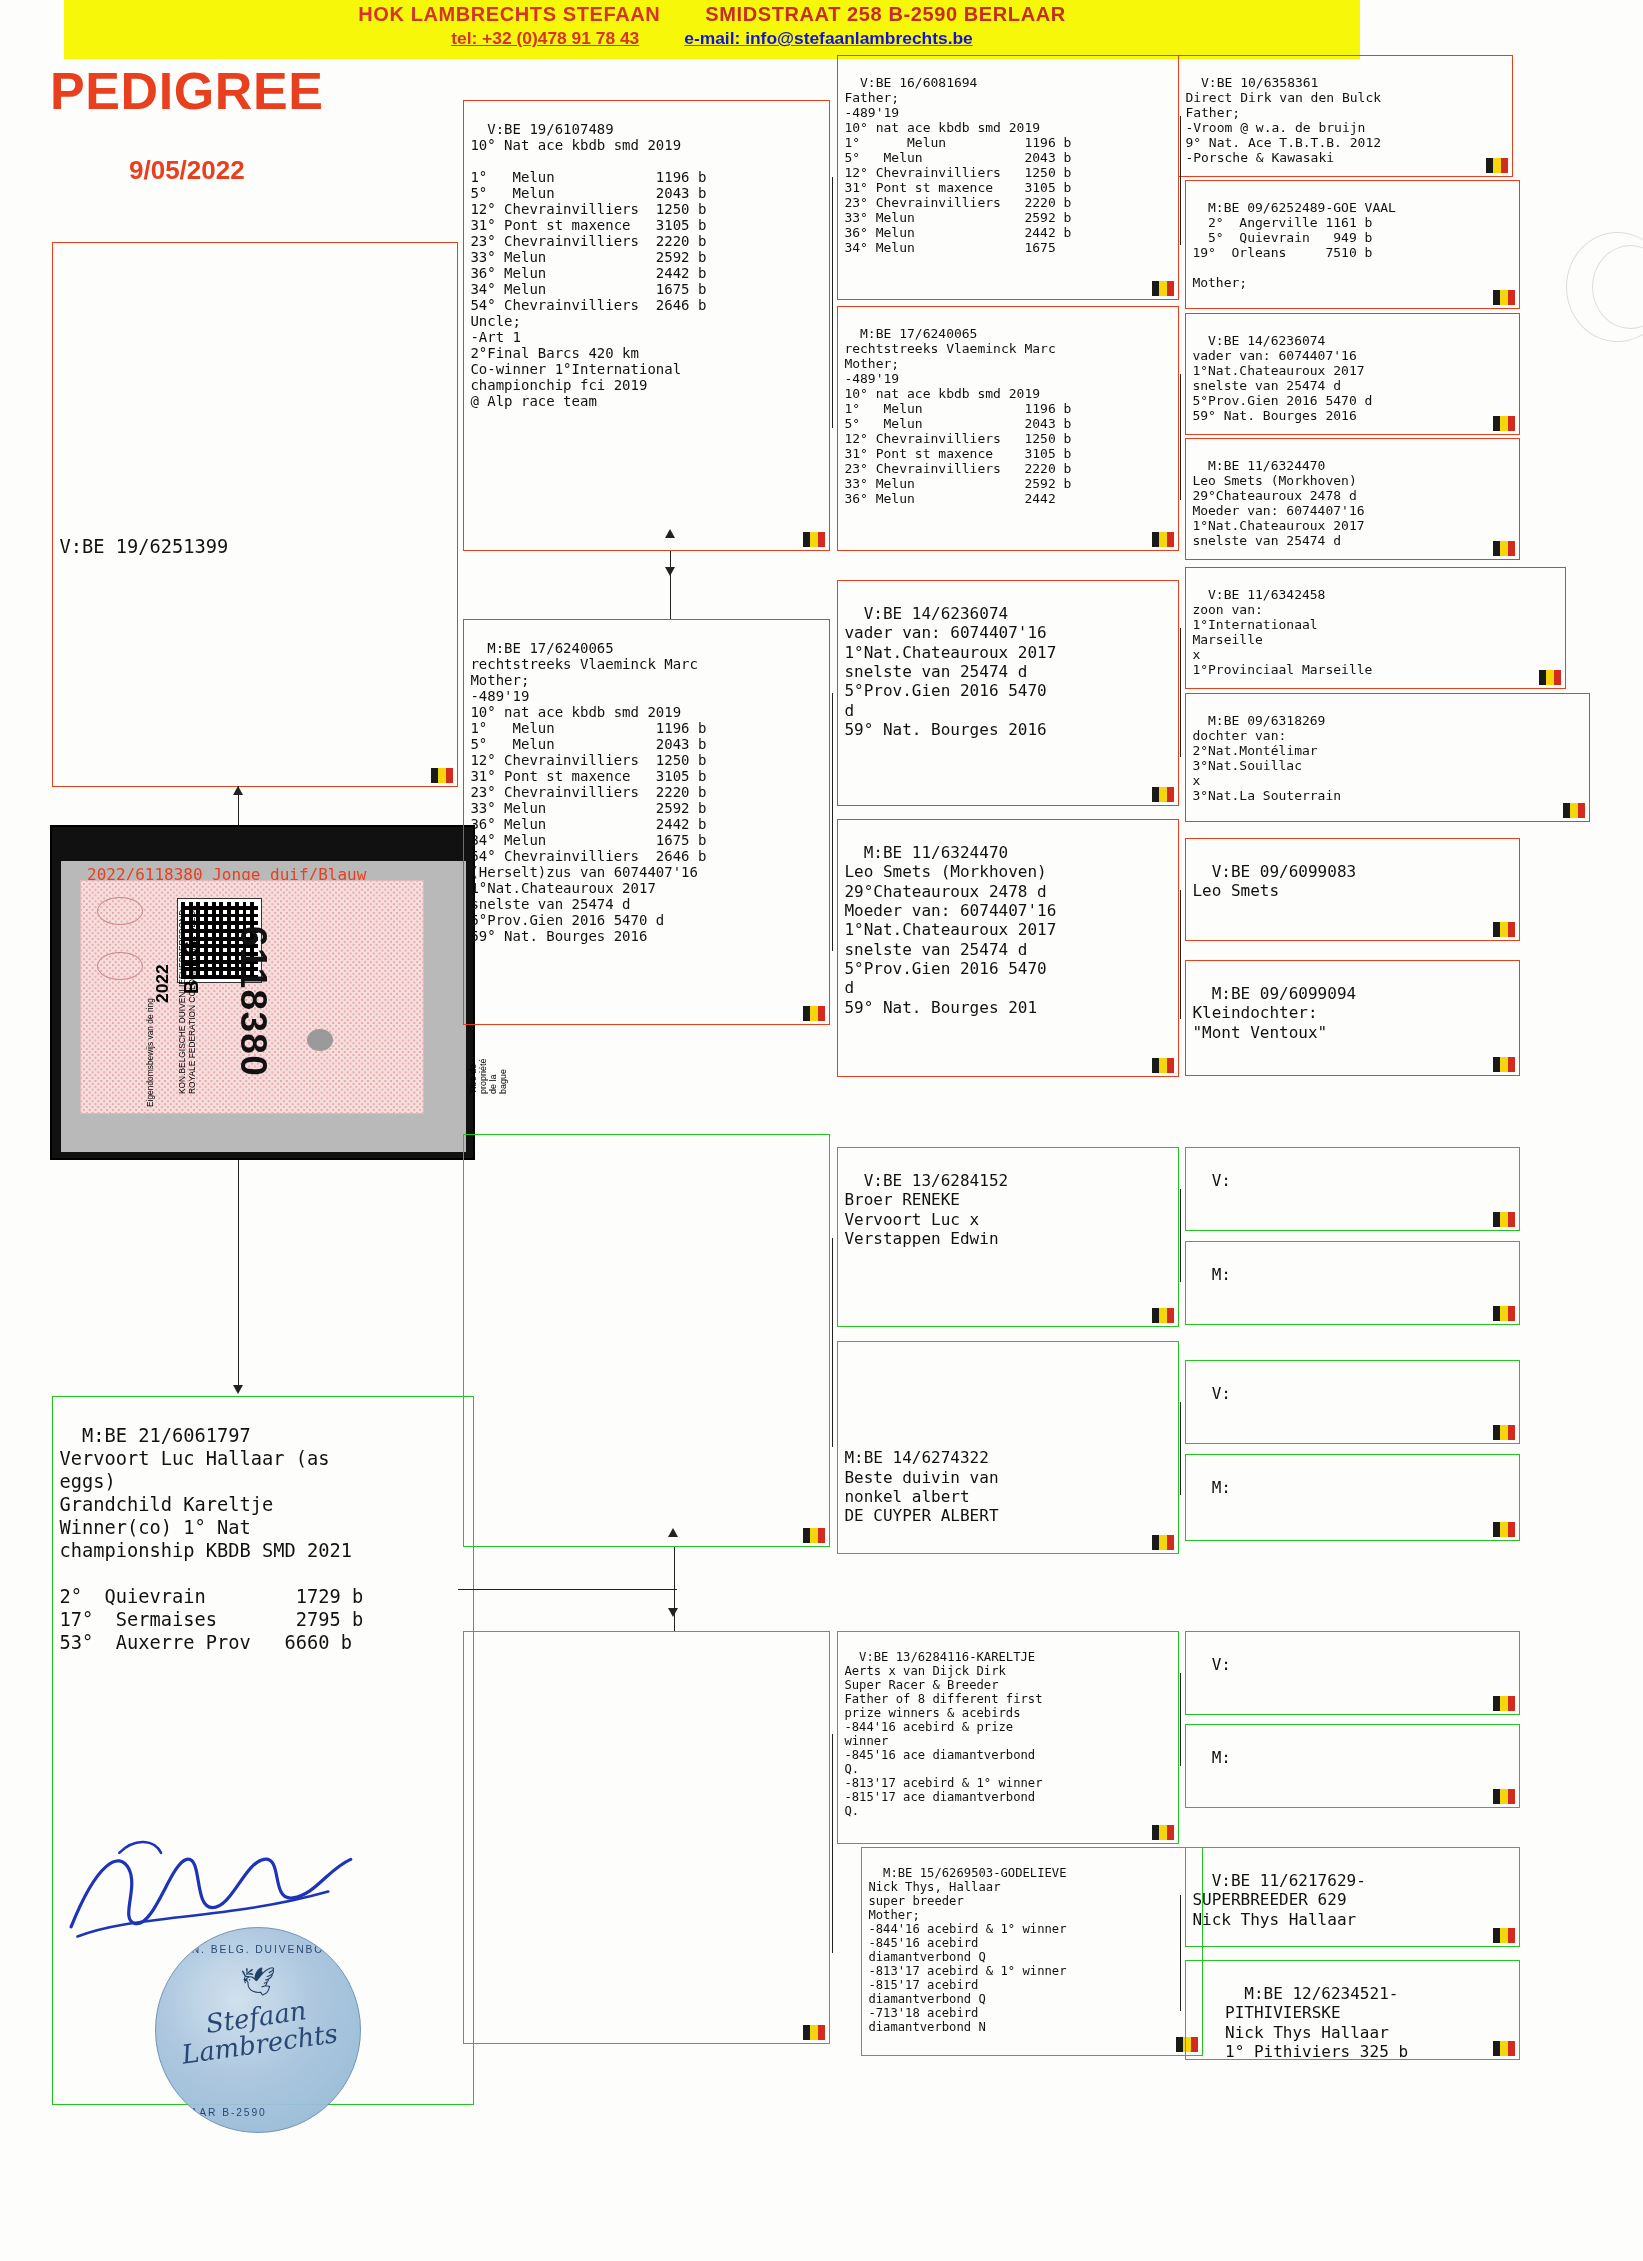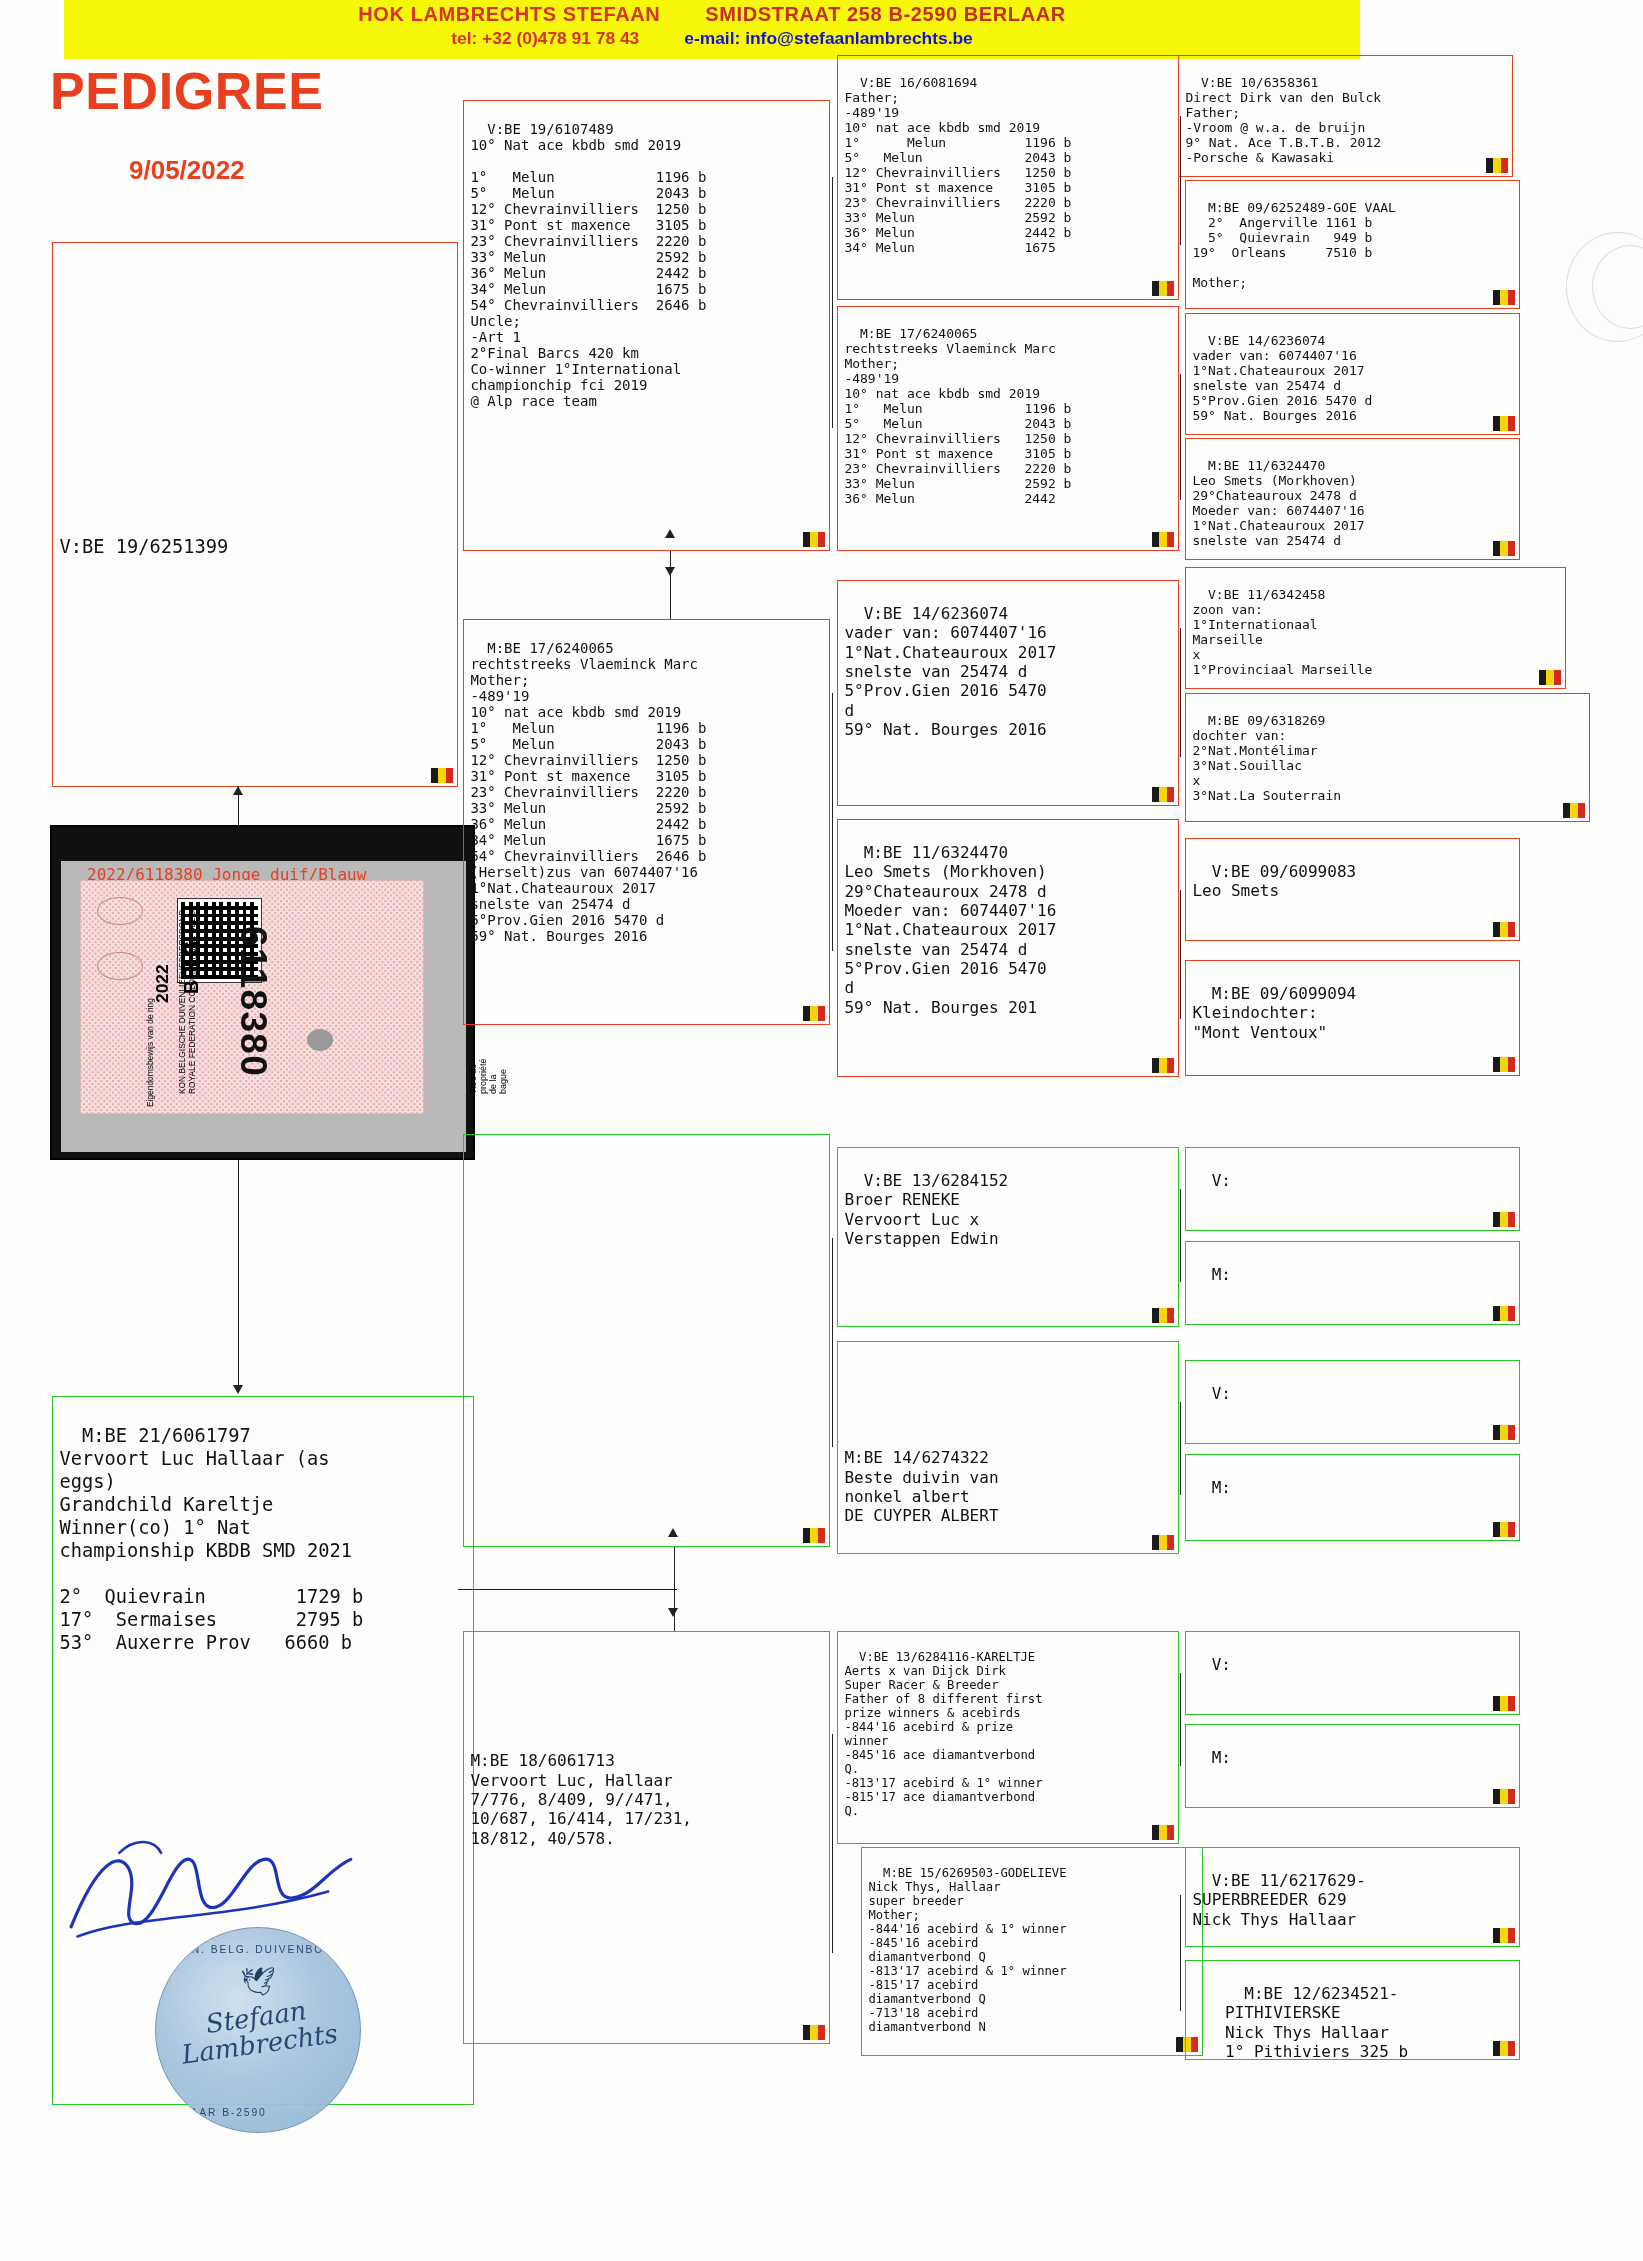--- a/index.html
+++ b/index.html
@@ -16,21 +16,21 @@
     left:64px;top:0px;width:1296px;height:59px;
     background:#f7f70a;
     font-family:"Liberation Sans", sans-serif;
     font-weight:bold;
     color:#d4342a;
     font-size:20px;
     text-align:center;
     padding-top:2.6px;
   }
   #header .l1{letter-spacing:0.6px;}
-  #header .l2{font-size:17.4px;margin-top:2.6px;}
+  #header .l2{font-size:17.4px;margin-top:2.6px;text-decoration:underline;}
   #header .addr{color:#c42e25;}
   #header .mail{color:#1414cc;}
   .hsp{display:inline-block;width:45px;}
   
   #pedigree-title{
     left:50px;top:61px;
     font-family:"Liberation Sans", sans-serif;
     font-size:52px;font-weight:bold;color:#e8401f;
     letter-spacing:0.6px;
   }
@@ -296,25 +296,20 @@
 5°Prov.Gien 2016 5470 d
 59° Nat. Bourges 2016</span>
   <span class="flag"><i class="b"></i><i class="y"></i><i class="r"></i></span>
 </div>
 
 <div class="abs box med green" style="left:463px;top:1134px;width:367px;height:413px;">
   <span class="flag"><i class="b"></i><i class="y"></i><i class="r"></i></span>
 </div>
 
 <div class="abs box med green" style="left:463px;top:1631px;width:367px;height:413px;">
-  <span style="display:block;margin-top:77px;">M:BE 18/6061713
-Vervoort Luc, Hallaar
-7/776, 8/409, 9//471,
-10/687, 16/414, 17/231,
-18/812, 40/578.</span>
   <span class="flag"><i class="b"></i><i class="y"></i><i class="r"></i></span>
 </div>
 
 <div class="ln vline abs" style="left:670px;top:551px;height:68px;"></div>
 <div class="arrow-u abs" style="left:665px;top:529px;"></div>
 <div class="arrow-d abs" style="left:665px;top:567px;"></div>
 
 <div class="ln vline abs" style="left:674px;top:1547px;height:84px;"></div>
 <div class="arrow-u abs" style="left:668px;top:1528px;"></div>
 <div class="arrow-d abs" style="left:668px;top:1608px;"></div>

